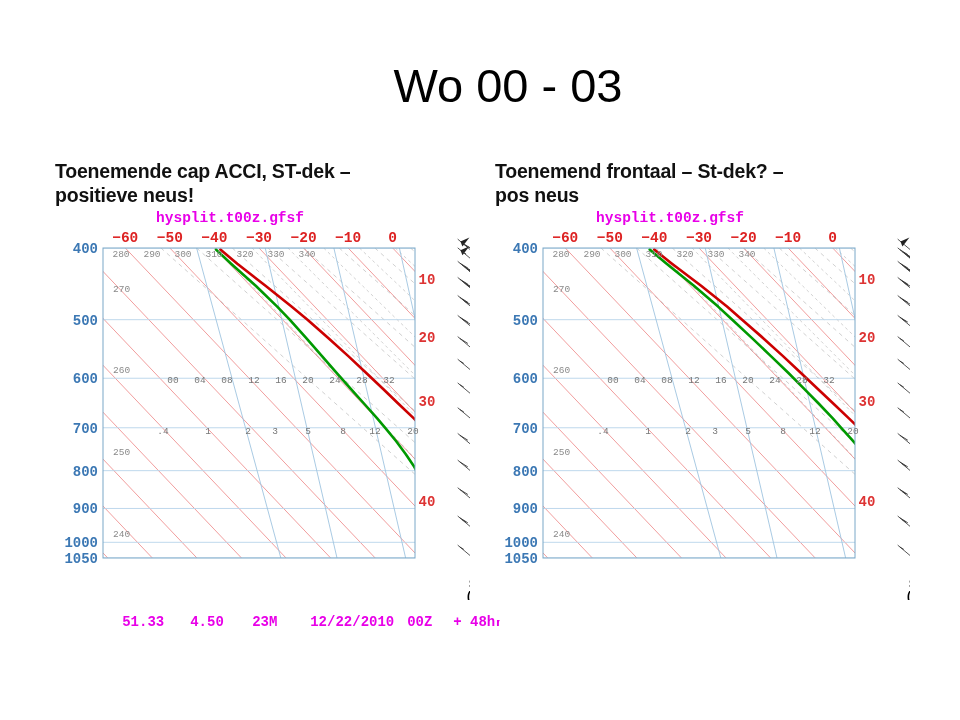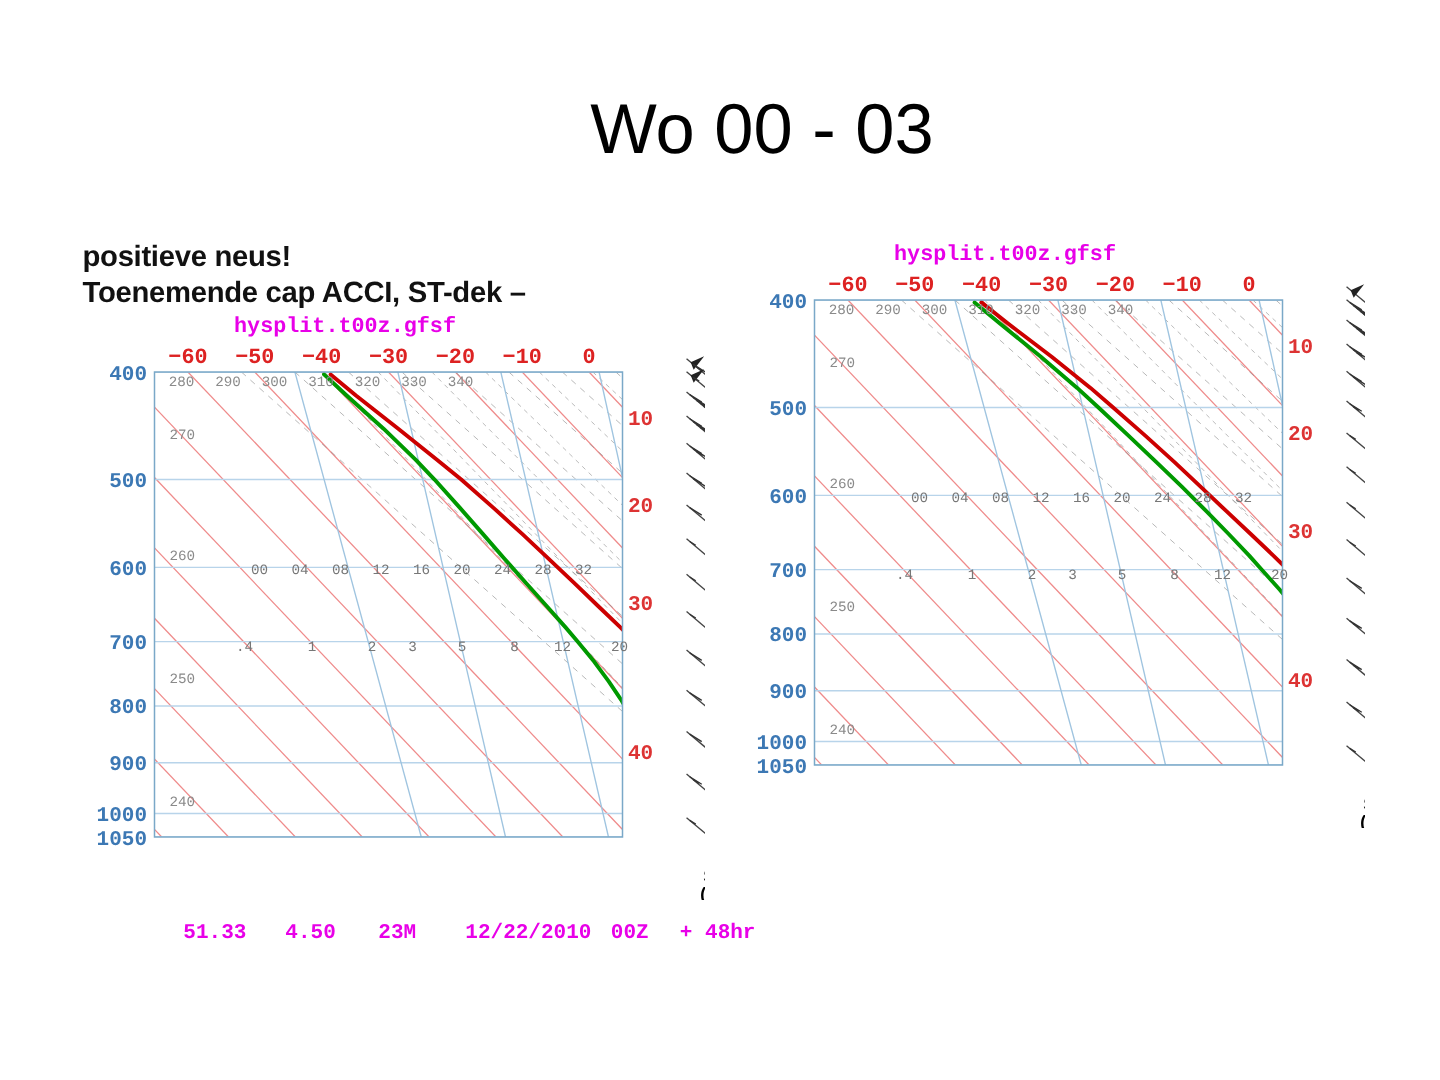--- a/index.html
+++ b/index.html
@@ -44,22 +44,22 @@
 </style>
 </head>
 <body>
 
 <div class="slide">
 
   <div class="slide-title">Wo 00 - 03</div>
 
   <div class="panel panel-left">
     <div class="panel-caption">
+      <div>Toenemende cap ACCI, ST-dek –</div>
       <div>positieve neus!</div>
-      <div>Toenemende cap ACCI, ST-dek –</div>
     </div>
 
     <div class="fig">
       <div class="fig-title">hysplit.t00z.gfsf</div>
       <svg class="fig-svg" id="svg-left" width="415" height="390">
           <defs>
             <clipPath id="svg-left-clip">
               <rect x="48" y="38" width="312" height="310"></rect>
             </clipPath>
           </defs>
@@ -252,20 +252,24 @@
           <text x="432" y="378" fill="#000" font-size="12" text-anchor="middle" font-family="&quot;Liberation Mono&quot;,monospace" font-weight="bold">SPEED</text>
           <text x="432" y="390" fill="#000" font-size="12" text-anchor="middle" font-family="&quot;Liberation Mono&quot;,monospace" font-weight="bold">(knts)</text>
         </svg>
       <div class="footer-line">
         <span style="width:68px">51.33</span><span style="width:62px">4.50</span><span style="width:58px">23M</span><span style="width:97px">12/22/2010</span><span style="width:46px">00Z</span><span>+ 48hr</span>
       </div>
     </div>
   </div>
 
   <div class="panel panel-right">
+    <div class="panel-caption">
+      <div>Toenemend frontaal – St-dek? –</div>
+      <div>pos neus</div>
+    </div>
 
     <div class="fig">
       <div class="fig-title">hysplit.t00z.gfsf</div>
       <svg class="fig-svg" id="svg-right" width="415" height="390">
           <defs>
             <clipPath id="svg-right-clip">
               <rect x="48" y="38" width="312" height="310"></rect>
             </clipPath>
           </defs>
           <g clip-path="url(#svg-right-clip)">

